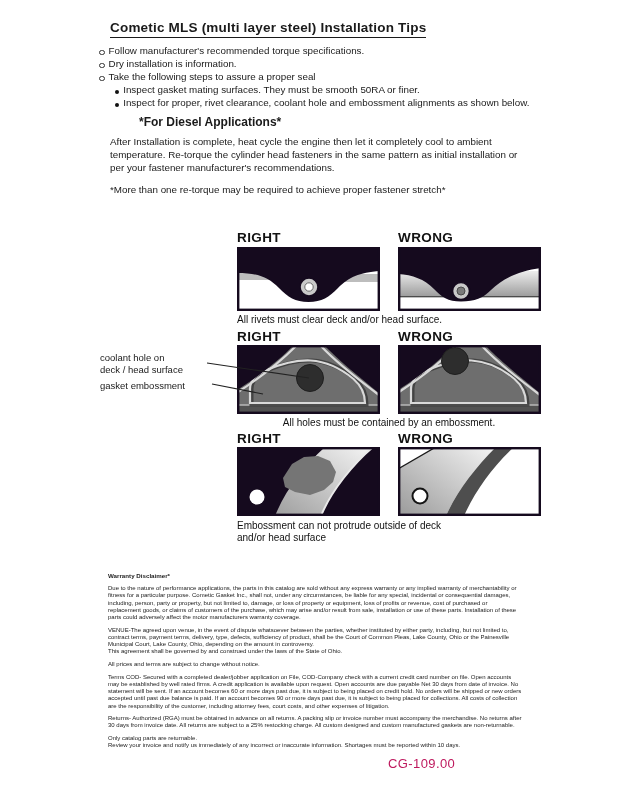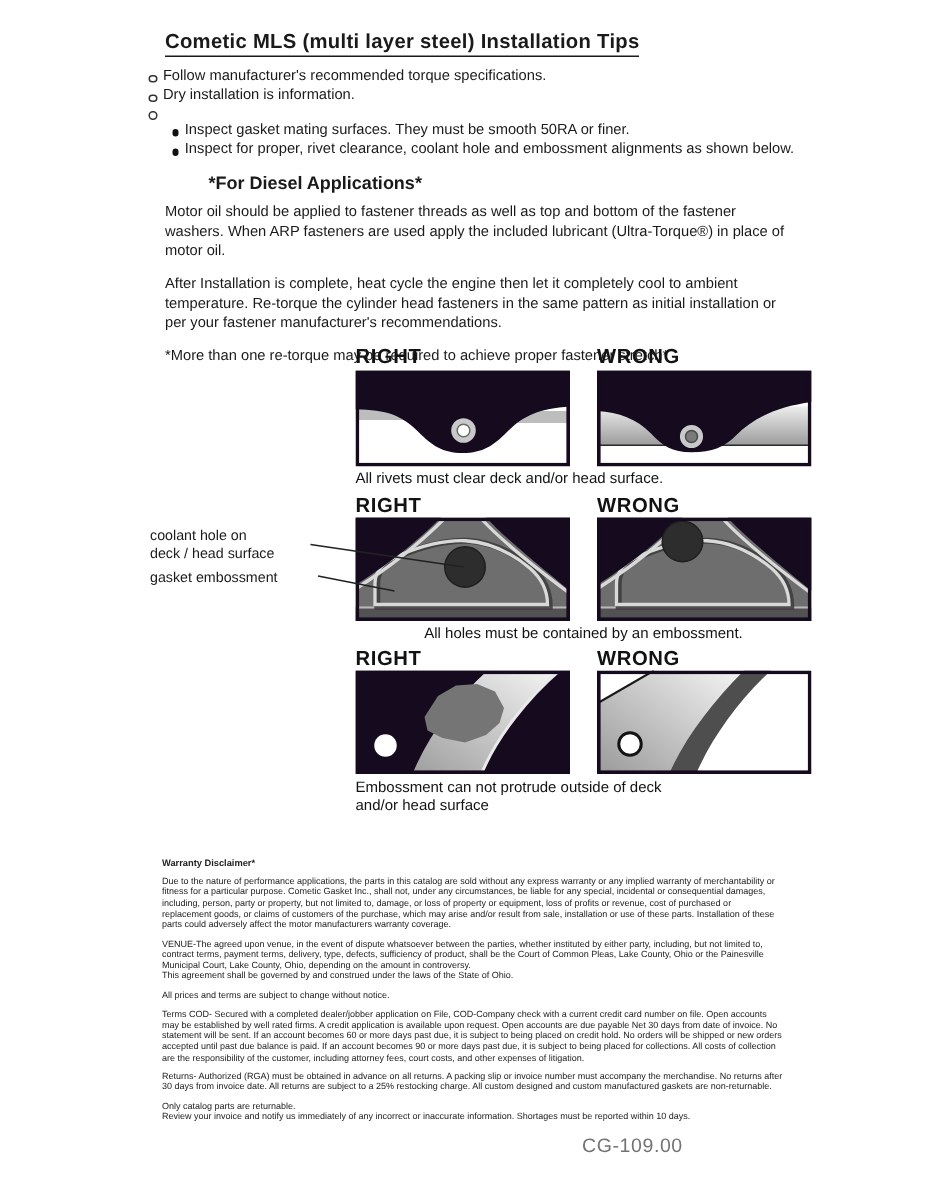--- a/index.html
+++ b/index.html
@@ -54,54 +54,54 @@
   .panel-frame{fill:none;stroke:var(--panel-black);stroke-width:2.4;}
   .stop-deck-a{stop-color:var(--deck-light);}
   .stop-deck-b{stop-color:var(--deck-dark);}
   .stop-band-a{stop-color:var(--band-light);}
   .stop-band-b{stop-color:var(--band-dark);}
   
   .disclaimer{position:absolute;top:572px;left:108px;width:414px;font-size:6px;line-height:7.2px;color:#222;}
   .disclaimer .dc-head{font-weight:bold;margin-bottom:6px;font-size:6.2px;}
   .disclaimer p{margin:0 0 5.5px 0;white-space:pre-line;}
   
-  .footer-code{position:absolute;top:756px;left:388px;font-size:13px;letter-spacing:.4px;color:#737373;}
+  .footer-code{position:absolute;top:756px;left:388px;font-size:13px;letter-spacing:.4px;color:#be185d;}
 </style>
 </head>
 <body>
 
 <div class="page">
 
   <div class="title">Cometic MLS (multi layer steel) Installation Tips</div>
 
   <div class="bullets">
     <div class="b-row">
       <span class="marker ring"></span>
       <span>Follow manufacturer's recommended torque specifications.</span>
     </div>
     <div class="b-row">
       <span class="marker ring"></span>
       <span>Dry installation is information.</span>
     </div>
     <div class="b-row">
       <span class="marker ring"></span>
+      <span>Take the following steps to assure a proper seal</span>
     </div>
     <div class="b-row sub">
       <span class="marker dot"></span>
       <span>Inspect gasket mating surfaces.  They must be smooth 50RA or finer.</span>
     </div>
     <div class="b-row sub">
       <span class="marker dot"></span>
       <span>Inspect for proper, rivet clearance, coolant hole and embossment alignments as shown below.</span>
     </div>
   </div>
 
   <div class="diesel">
     <div class="d-head">*For Diesel Applications*</div>
-    <p>Motor oil should be applied to fastener threads as well as top and bottom of the fastener washers. When ARP fasteners are used apply the included lubricant (Ultra-Torque®) in place of motor oil.</p>
     <p>After Installation is complete, heat cycle the engine then let it completely cool to ambient temperature. Re-torque the cylinder head fasteners in the same pattern as initial installation or per your fastener manufacturer's recommendations.</p>
     <p>*More than one re-torque may be required to achieve proper fastener stretch*</p>
   </div>
 
   <div class="fig-label" style="left:237px;top:230px">RIGHT</div>
   <div class="fig-label" style="left:398px;top:230px">WRONG</div>
 
   <div class="panel" style="left:237px;top:247px">
     <svg viewBox="0 0 143 64">
       <rect x="0" y="0" width="143" height="64" class="f-paper"></rect>

